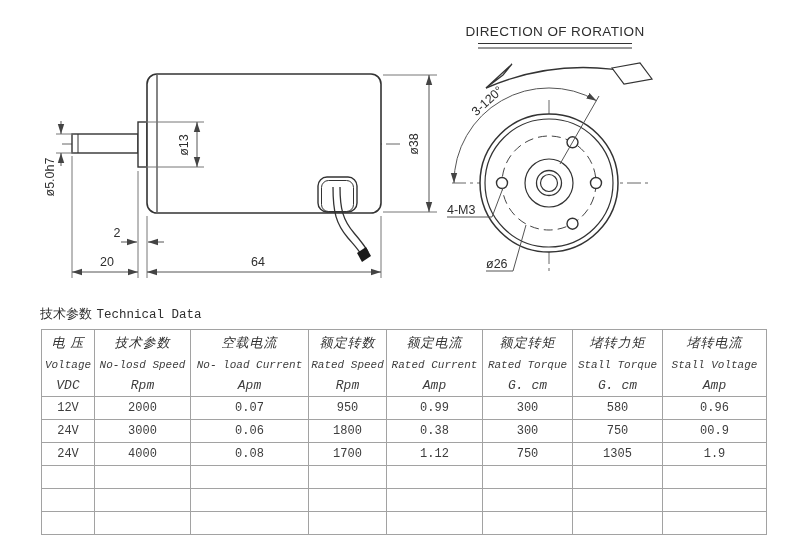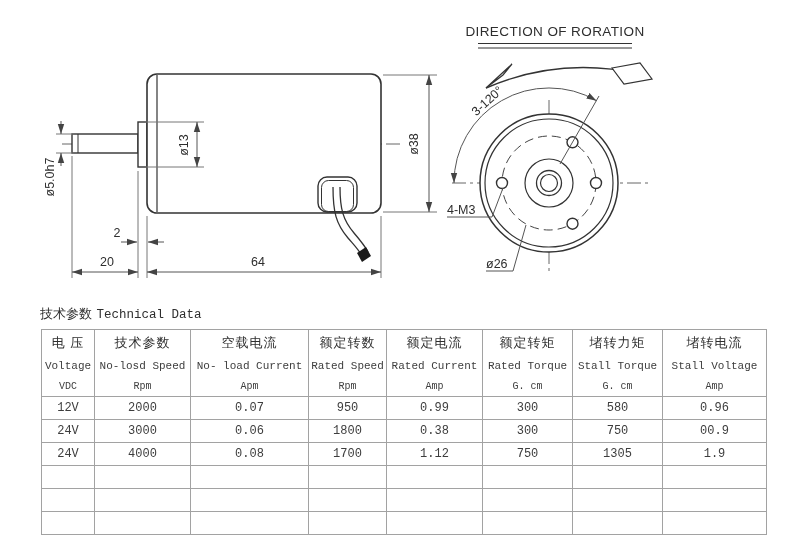--- a/index.html
+++ b/index.html
@@ -7,24 +7,24 @@
           font-family:"Liberation Sans",sans-serif;color:#333;}
   svg text{font-family:"Liberation Sans",sans-serif;fill:#2e2e2e;}
   .table-title{position:absolute;left:40px;top:304px;white-space:nowrap;}
   .table-title .cn{font-size:13px;color:#2e2e2e;margin-top:8px;}
   .table-title .en{font-size:12.5px;font-family:"Liberation Mono",monospace;color:#2e2e2e;}
   table.tech{position:absolute;left:41px;top:329px;border-collapse:collapse;table-layout:fixed;
              border:1px solid #8c8c8c;}
   table.tech th, table.tech td{border:1px solid #a2a2a2;padding:0;text-align:center;vertical-align:middle;}
   table.tech th{height:66px;font-weight:normal;}
   table.tech td{height:22px;font-size:12px;font-family:"Liberation Mono","DejaVu Sans Mono",monospace;color:#3d3d3d;margin-top:39px;}
-  .hcell{display:flex;flex-direction:column;justify-content:space-around;height:100%;padding:3px 0;}
+  .hcell{display:flex;flex-direction:column;justify-content:space-around;height:100%;padding:3px 0;font-style:italic;}
   .hcn{font-size:13px;color:#2e2e2e;letter-spacing:1px;}
   .hen{font-size:11px;font-family:"Liberation Mono","DejaVu Sans Mono",monospace;color:#3d3d3d;}
-  .hunit{font-size:10px;font-family:"Liberation Mono","DejaVu Sans Mono",monospace;color:#3d3d3d;}
+  .hunit{font-size:13px;font-family:"Liberation Mono","DejaVu Sans Mono",monospace;color:#3d3d3d;}
 </style>
 </head>
 <body>
 
 <div class="canvas">
 
   <svg id="drawing" width="800" height="300" viewBox="0 0 800 300" style="position:absolute;top:0;left:0;">
     <defs>
       <marker id="mE" markerWidth="11" markerHeight="8" refX="10" refY="4" orient="auto" markerUnits="userSpaceOnUse">
         <path d="M0,0.8 L10,4 L0,7.2 Z" fill="#444"></path>

